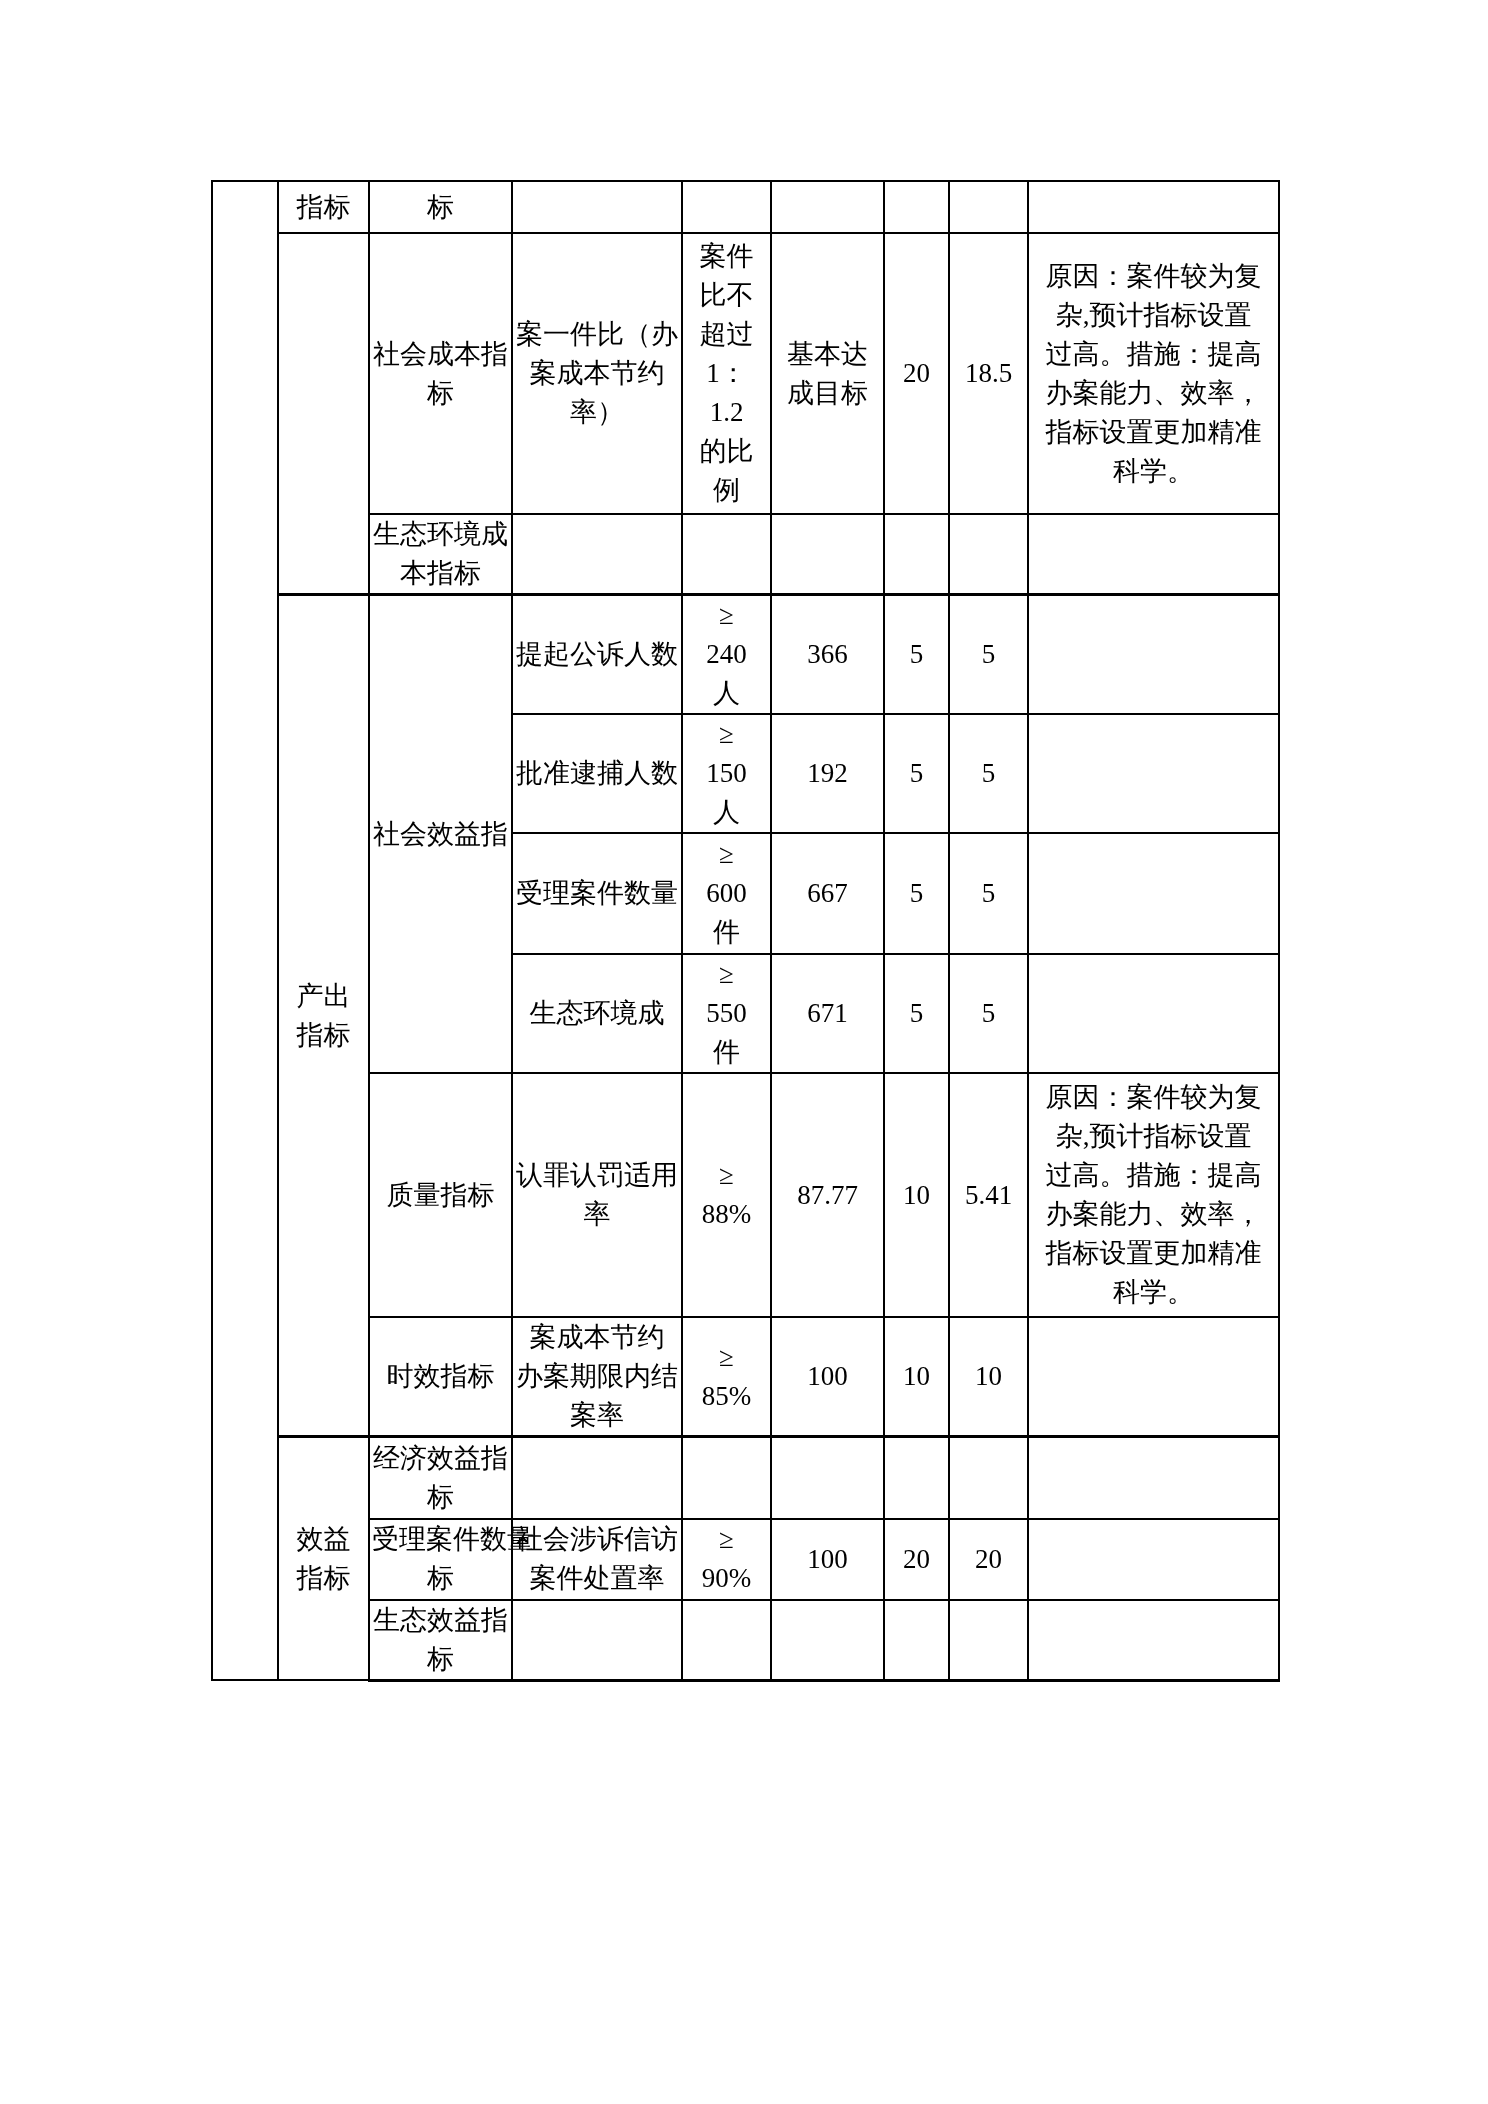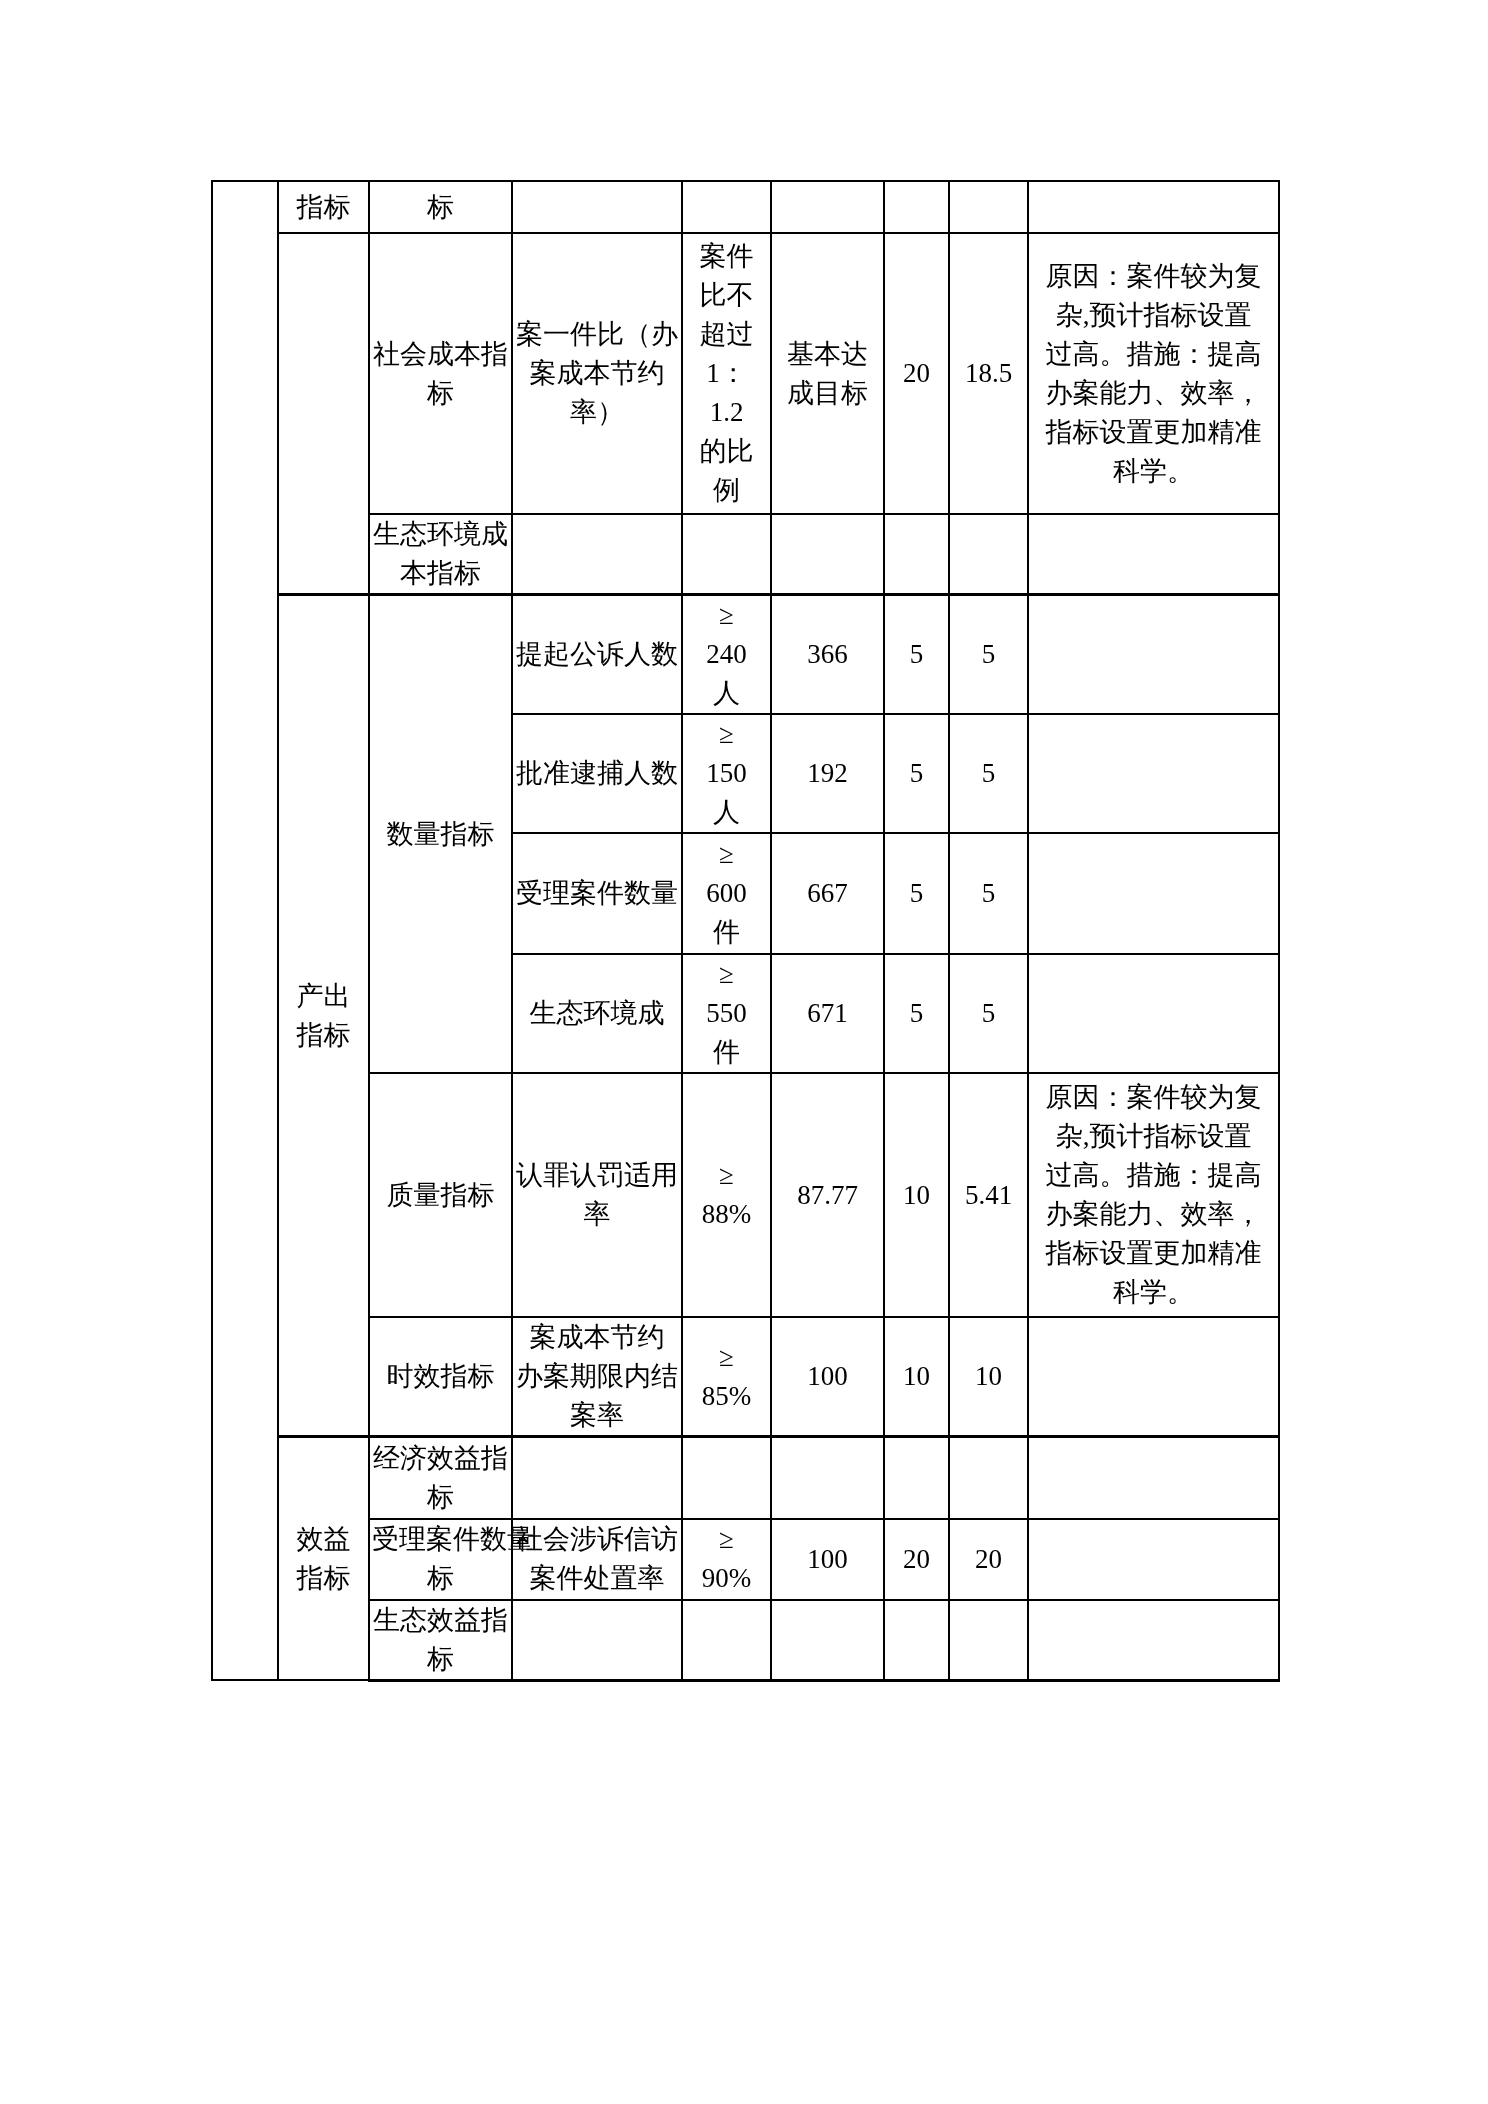--- a/index.html
+++ b/index.html
@@ -103,21 +103,21 @@
       <td></td>
       <td></td>
       <td></td>
       <td></td>
       <td></td>
     </tr>
 
     <tr style="height:119px" class="section-start">
       <td rowspan="6">产出
 指标</td>
-      <td rowspan="4">数量指标</td>
+      <td rowspan="4">社会效益指</td>
       <td>提起公诉人数</td>
       <td>≥
 240
 人</td>
       <td>366</td>
       <td>5</td>
       <td>5</td>
       <td></td>
     </tr>
 

